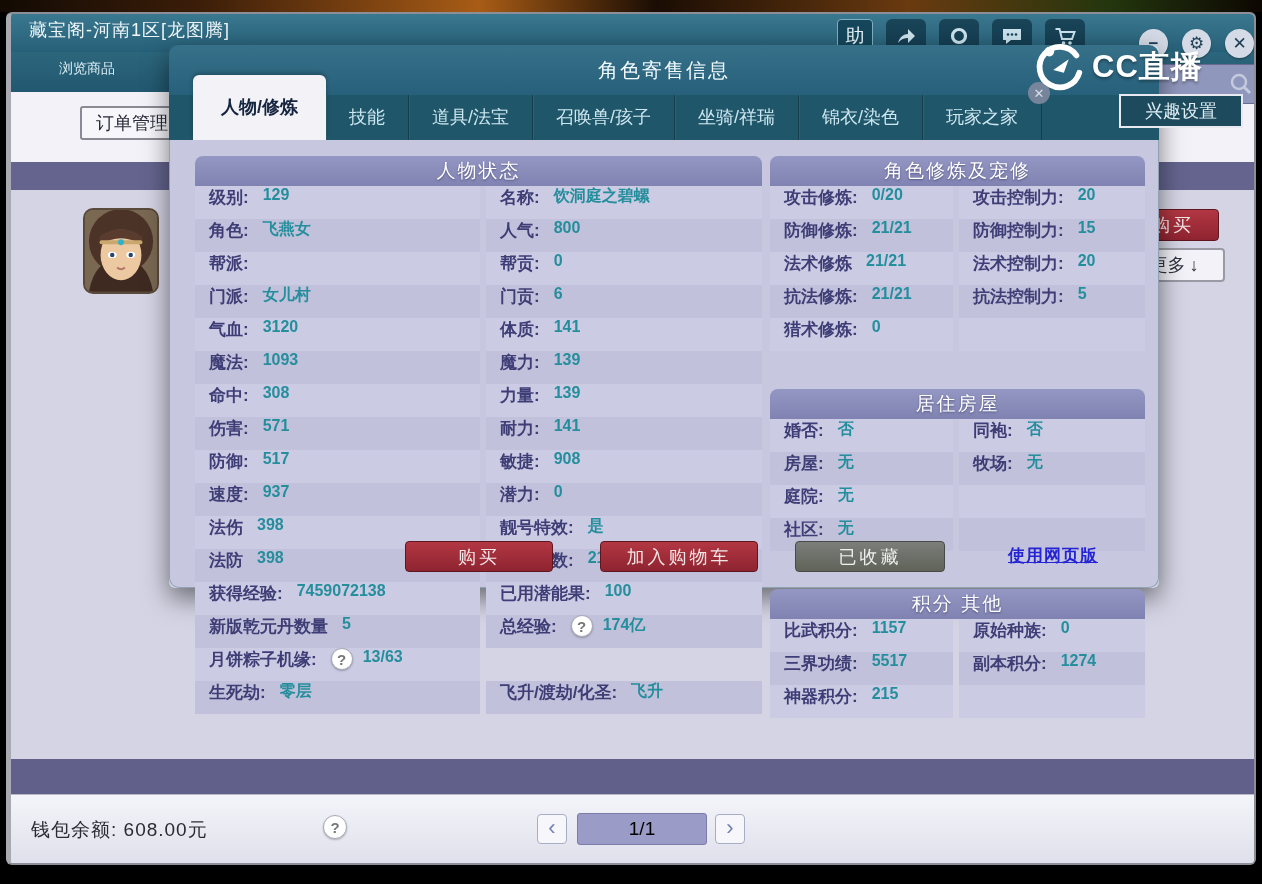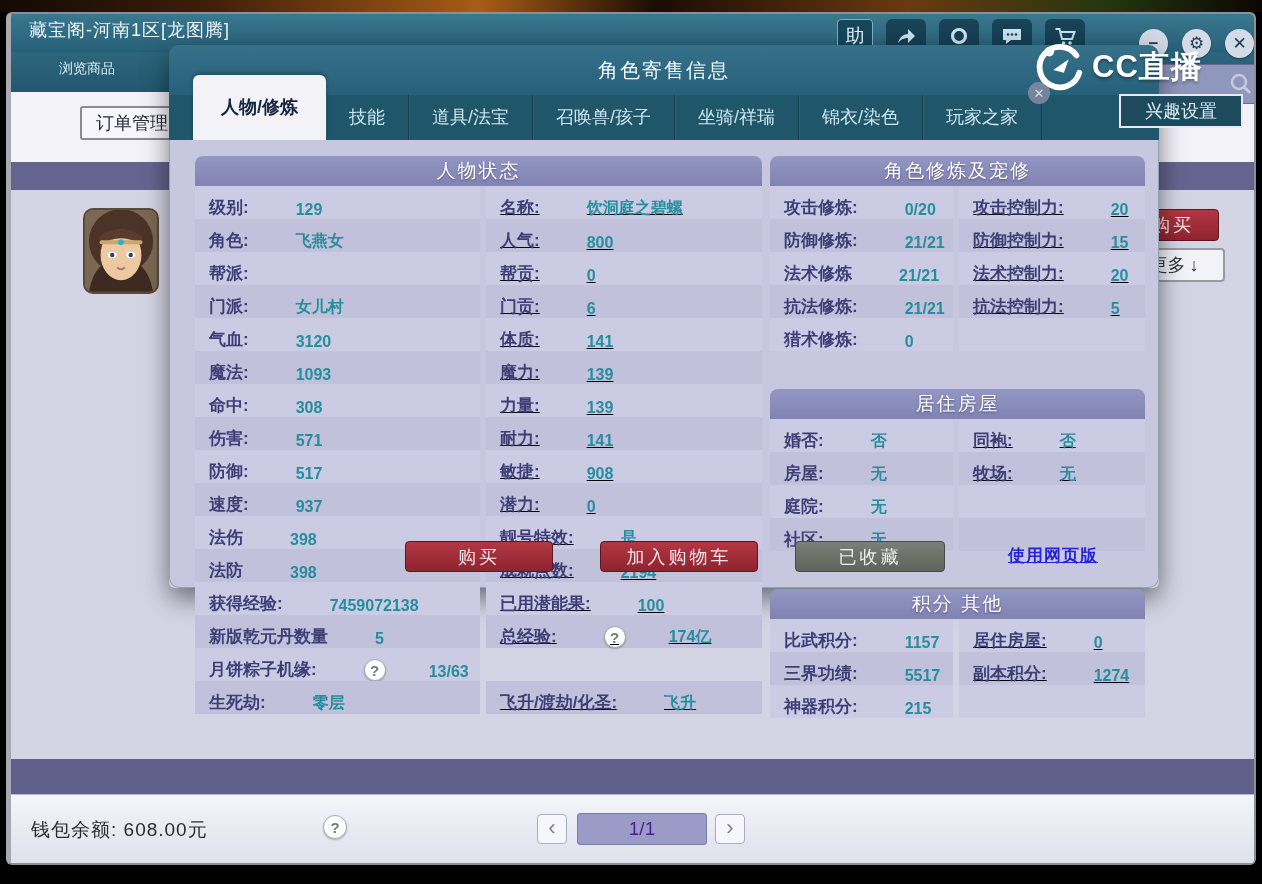--- a/index.html
+++ b/index.html
@@ -45,43 +45,43 @@
     border-top:1px solid #b9b9c6;}
   .wallet{position:absolute;left:20px;top:22px;font-size:19px;color:#2b2b33;letter-spacing:1px;}
   .helpc{width:24px;height:24px;border-radius:50%;background:#fff;border:1px solid #a9a9b9;color:#777;
     font-size:15px;font-weight:bold;display:flex;align-items:center;justify-content:center;box-shadow:0 1px 2px rgba(0,0,0,.25);box-sizing:border-box;}
   .bb-help{position:absolute;left:312px;top:20px;}
   .pg-prev{position:absolute;left:526px;top:19px;}
   .pg-next{position:absolute;left:704px;top:19px;}
   .pg-btn{width:30px;height:30px;background:#f6f6fb;border:1px solid #a6aec6;border-radius:4px;color:#6d83b4;
     font-size:22px;display:flex;align-items:center;justify-content:center;box-sizing:border-box;padding-bottom:3px;}
   .pg-box{position:absolute;left:566px;top:18px;width:130px;height:32px;background:#9b9bc7;border:1px solid #7c7ca8;
-    color:#4c1d95;font-size:19px;display:flex;align-items:center;justify-content:center;border-radius:3px;box-sizing:border-box;}
+    color:#000000;font-size:19px;display:flex;align-items:center;justify-content:center;border-radius:3px;box-sizing:border-box;}
   
   #dialog{position:absolute;left:145px;top:45px;width:990px;height:543px;z-index:10;border-radius:6px;
     box-shadow:0 10px 26px rgba(0,0,0,.5);margin-left:24px;}
   .dlg-header{position:absolute;left:0;top:0;right:0;height:50px;background:linear-gradient(#377089,#26607a);
     border-radius:10px 10px 0 0;border-bottom:1px solid #1a4758;}
   .dlg-title{position:absolute;left:0;right:0;top:12px;text-align:center;color:#f2fbff;font-size:20px;letter-spacing:2px;}
   .tabrow{position:absolute;left:0;top:50px;right:0;height:45px;background:#20566a;display:flex;align-items:flex-end;}
   .tab{flex:none;padding:0 23px;line-height:45px;color:#cde7f0;font-size:18px;border-right:1px solid rgba(0,0,0,.28);
     box-shadow:1px 0 0 rgba(255,255,255,.06) inset;white-space:nowrap;}
   .tab.active{background:#f2f2f7;color:#16253f;height:39px;line-height:39px;border-radius:6px 6px 0 0;
     font-weight:bold;border-right:none;padding:13px 28px;margin-left:24px;box-shadow:0 -2px 4px rgba(0,0,0,.25);}
   .dlg-body{position:absolute;left:0;top:95px;right:0;bottom:0;background:#c7c7e0;border-radius:0 0 10px 10px;
     border:1px solid #8fa2b2;border-top:none;box-sizing:border-box;padding-left:8px;}
   .section{position:absolute;}
   .sec-title{height:30px;background:linear-gradient(#9496c3,#8082b1);color:#ffffff;font-size:19px;letter-spacing:2px;
     text-align:center;line-height:30px;border-radius:8px 8px 0 0;text-shadow:0 1px 2px rgba(40,40,90,.55);}
   .srow{display:flex;gap:6px;height:33px;}
-  .cell{display:flex;align-items:flex-end;padding-left:14px;box-sizing:border-box;min-width:0;gap:33px;}
+  .cell{display:flex;align-items:flex-start;padding-left:14px;box-sizing:border-box;min-width:0;}
   .srow.even .cell{background:#cbcbe4;}
   .srow.odd .cell{background:#c1c1db;}
   .c1{flex:0 0 285px;}
-  .c2{flex:1 1 auto;text-decoration:underline;}
+  .c2{flex:1 1 auto;}
   .cfull{flex:1 1 100%;}
   .sec-half .c1{flex:0 0 183px;}
   .lbl{color:#3e3d75;font-weight:bold;font-size:17px;margin-right:14px;white-space:nowrap;}
   .val{color:#258e9c;font-weight:bold;font-size:16px;white-space:nowrap;}
   .cell .helpc{width:22px;height:22px;margin-right:10px;flex:none;}
   
   .dlg-btn{position:absolute;bottom:15px;height:31px;border-radius:4px;color:#f3e4e6;font-size:18px;letter-spacing:3px;
     display:flex;align-items:center;justify-content:center;box-sizing:border-box;}
   .dlg-red{background:linear-gradient(#b23743,#8e2430);border:1px solid #5f161e;}
   .dlg-gray{background:linear-gradient(#7b7e7a,#606359);border:1px solid #474a45;color:#eef0ee;}
@@ -458,21 +458,21 @@
           </div>
         </div>
       <div class="section sec-half" id="sec-points" style="left:600px;top:449px;width:375px;">
           <div class="sec-title">积分 其他</div>
           <div class="srow even">
             <div class="cell c1">
               <span class="lbl">比武积分:</span>
               <span class="val">1157</span>
             </div>
             <div class="cell c2">
-              <span class="lbl">居住房屋:</span>
+              <span class="lbl">原始种族:</span>
               <span class="val">0</span>
             </div>
           </div>
           <div class="srow odd">
             <div class="cell c1">
               <span class="lbl">三界功绩:</span>
               <span class="val">5517</span>
             </div>
             <div class="cell c2">
               <span class="lbl">副本积分:</span>

